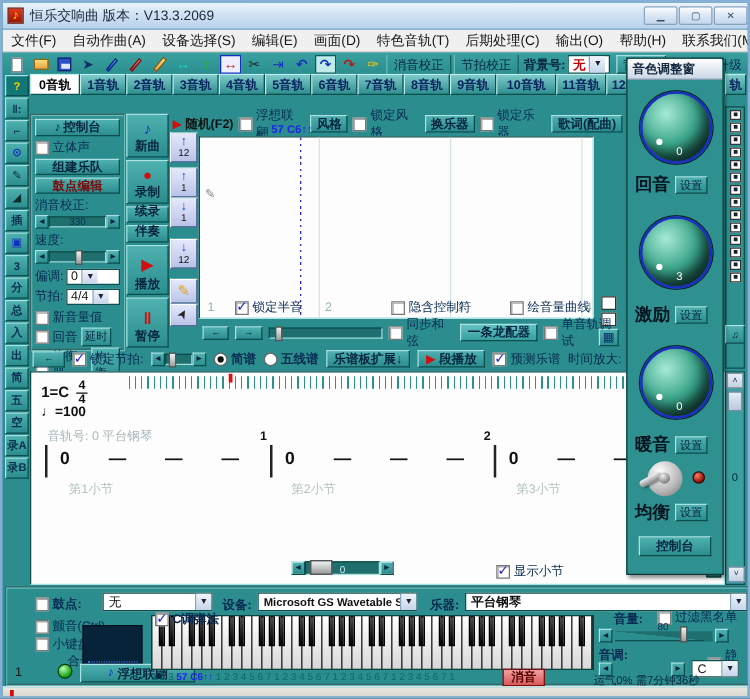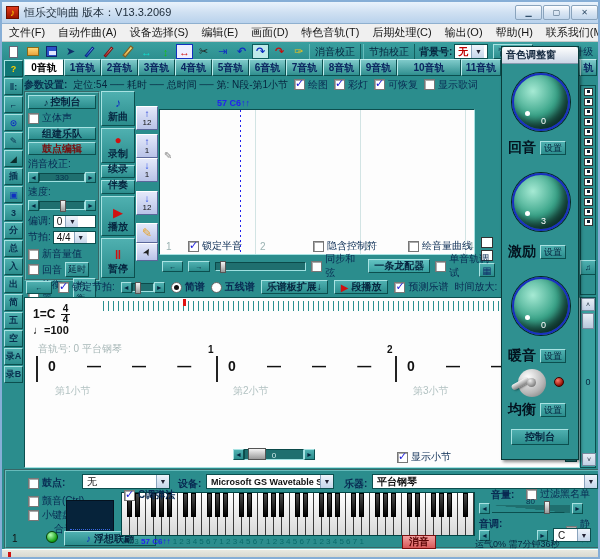--- a/index.html
+++ b/index.html
@@ -156,47 +156,27 @@
     <div class="tab active" style="width:40px;">0音轨</div>
     <div class="tab" style="width:37px;">1音轨</div>
     <div class="tab" style="width:37px;">2音轨</div>
     <div class="tab" style="width:37px;">3音轨</div>
     <div class="tab" style="width:37px;">4音轨</div>
     <div class="tab" style="width:37px;">5音轨</div>
     <div class="tab" style="width:37px;">6音轨</div>
     <div class="tab" style="width:37px;">7音轨</div>
     <div class="tab" style="width:37px;">8音轨</div>
     <div class="tab" style="width:37px;">9音轨</div>
-    <div class="tab" style="width:64px;">10音轨</div>
+    <div class="tab" style="width:48px;">10音轨</div>
     <div class="tab" style="width:40px;">11音轨</div>
     <div class="tab" style="width:40px;">12音轨</div>
     <div class="tab" style="width:40px;">13音轨</div>
   </div>
   <div class="a tab" style="left:578px;top:57px;width:17px;">轨</div>
 
-  <div class="a" style="left:22px;top:76px;width:574px;height:13px;display:flex;align-items:center;gap:6px;">
-    <span style="font-size:10px;font-weight:bold;color:#08304f;">参数设置:</span>
-    <span style="font-size:10px;color:#06253f;white-space:nowrap;">定位:54 ── 耗时 ── 总时间 ── 第: N段-第1小节</span>
-    <span class="cbrow">
-        <span class="cb on"></span>
-        <span class="navy">绘图</span>
-      </span>
-    <span class="cbrow">
-        <span class="cb on"></span>
-        <span class="navy">彩灯</span>
-      </span>
-    <span class="cbrow">
-        <span class="cb on"></span>
-        <span class="navy">可恢复</span>
-      </span>
-    <span class="cbrow">
-        <span class="cb"></span>
-        <span class="navy">显示歌词</span>
-      </span>
-  </div>
 
   <div class="a" style="left:2px;top:58px;width:20px;">
     <div class="stripbtn" style="color:#ffd200;background:#177;">?</div>
     <div class="stripbtn">‖:</div>
     <div class="stripbtn">⌐</div>
     <div class="stripbtn" style="color:#1030c0;">⊙</div>
     <div class="stripbtn">✎</div>
     <div class="stripbtn" style="color:#0b2d2d;">◢</div>
     <div class="stripbtn">插</div>
     <div class="stripbtn" style="color:#1030c0;">▣</div>
@@ -320,20 +300,38 @@
         <span>12</span>
       </div>
     <div class="tpbtn" style="margin-top:8px;height:20px;">
         <span style="color:#e8a020;font-size:12px;">✎</span>
       </div>
     <div class="tpbtn" style="height:18px;">
         <span style="color:#222;font-size:10px;transform:rotate(-60deg);display:inline-block;">➤</span>
       </div>
   </div>
 
+  <div class="a" style="left:136px;top:89px;width:360px;height:16px;display:flex;align-items:center;gap:4px;">
+    <span style="font-size:10px;font-weight:bold;color:#111;white-space:nowrap;"><span style="color:#d01010;">▶</span> <span>随机(F2)</span></span>
+    <span class="cbrow">
+        <span class="cb"></span>
+        <span class="navy">浮想联翩</span>
+      </span>
+    <span class="r3 bold" style="height:14px;padding:0 4px;">风格</span>
+    <span class="cbrow">
+        <span class="cb"></span>
+        <span class="navy">锁定风格</span>
+      </span>
+    <span class="r3 bold" style="height:14px;padding:0 4px;">换乐器</span>
+    <span class="cbrow">
+        <span class="cb"></span>
+        <span class="navy">锁定乐器</span>
+      </span>
+    <span class="r3 bold" style="height:14px;padding:0 4px;">歌词(配曲)</span>
+  </div>
 
   <div class="a white" style="left:157px;top:107px;width:316px;height:146px;">
     <div class="gridline" style="left:95px;"></div>
     <div class="gridline" style="left:200px;"></div>
     <div class="gridline" style="left:305px;"></div>
     <div class="cursorline" style="left:80px;"></div>
     <span class="a" style="left:6px;bottom:2px;font-size:10px;color:#9ab2b2;">1</span>
     <span class="a" style="left:100px;bottom:2px;font-size:10px;color:#9ab2b2;">2</span>
     <span class="a" style="left:205px;bottom:2px;font-size:10px;color:#9ab2b2;">3</span>
     <span class="a" style="left:308px;bottom:2px;font-size:10px;color:#9ab2b2;">4</span>

